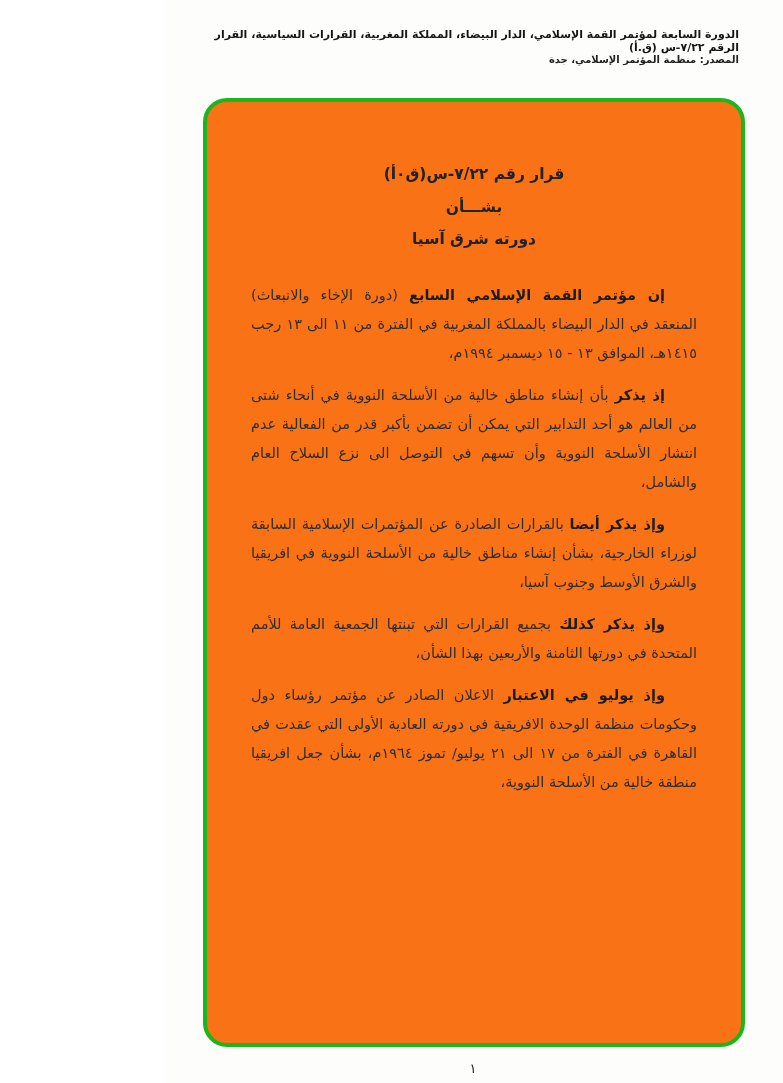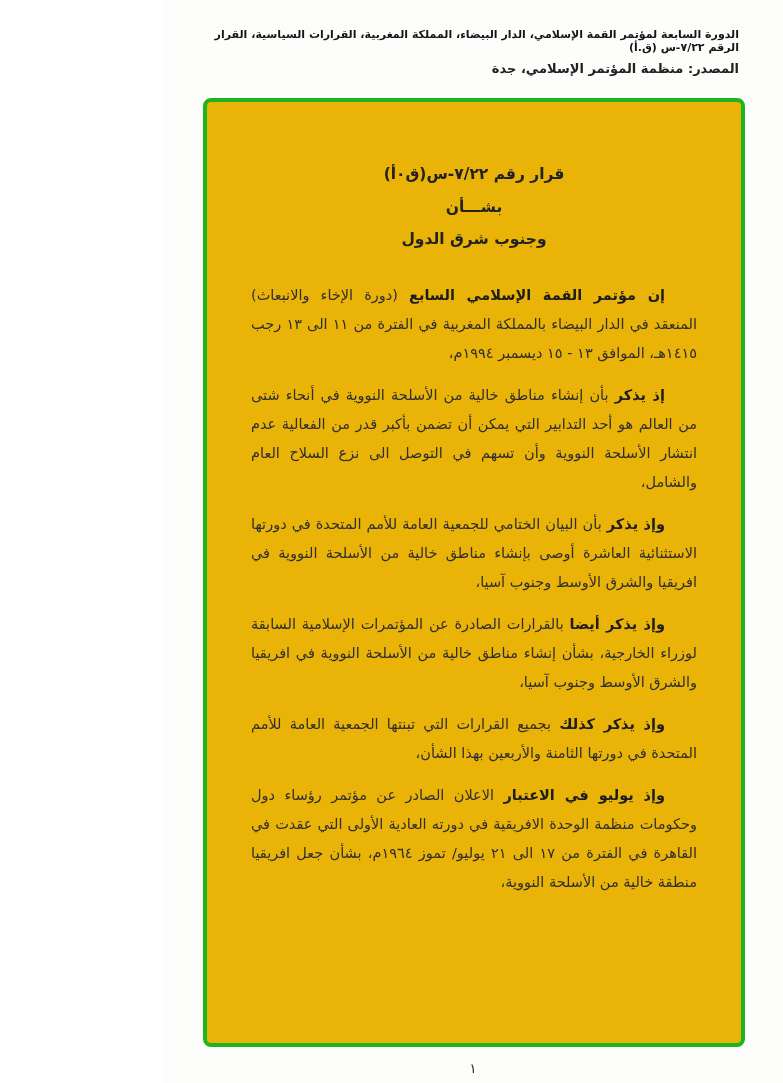--- a/index.html
+++ b/index.html
@@ -20,32 +20,31 @@
     top: 28px; right: 44px; left: 44px;
     text-align: right;
     color: #151515;
   }
   .doc-header .line1 {
     font-size: 11px;
     font-weight: bold;
     letter-spacing: 0;
   }
   .doc-header .line2 {
-    font-size: 13px;
+    font-size: 10px;
     font-weight: bold;
-    margin-top: 7px;
     color: #222;
   }
   .green-frame {
     position: absolute;
     left: 40px; right: 38px;
     top: 98px; bottom: 36px;
     border: 4px solid #1db51d;
-    border-radius: 8px;
-    background: #eab308;
+    border-radius: 24px;
+    background: #f97316;
   }
   .doc-content {
     position: absolute;
     inset: 0;
     padding: 56px 44px 0 44px;
     color: #2b2b2b;
   }
   .title-block {
     text-align: center;
     font-weight: bold;
@@ -85,35 +84,31 @@
     <div class="line1">الدورة السابعة لمؤتمر القمة الإسلامي، الدار البيضاء، المملكة المغربية، القرارات السياسية، القرار الرقم ٧/٢٢-س (ق.أ)</div>
     <div class="line2">المصدر:  منظمة المؤتمر الإسلامي، جدة</div>
   </div>
 
   <div class="green-frame">
     <div class="doc-content">
 
       <div class="title-block">
         <div>قرار رقم ٧/٢٢-س(ق٠أ)</div>
         <div>بشـــأن</div>
-        <div>وجنوب شرق الدول</div>
+        <div>دورته شرق آسيا</div>
       </div>
 
       <div class="body-paras">
         <p class="para">
           <span class="lead">إن مؤتمر القمة الإسلامي السابع</span>
           <span>(دورة الإخاء والانبعاث) المنعقد في الدار البيضاء بالمملكة المغربية في الفترة من ١١ الى ١٣ رجب ١٤١٥هـ، الموافق ١٣ - ١٥ ديسمبر ١٩٩٤م،</span>
         </p>
         <p class="para">
           <span class="lead">إذ يذكر</span>
           <span>بأن إنشاء مناطق خالية من الأسلحة النووية في أنحاء شتى من العالم هو أحد التدابير التي يمكن أن تضمن بأكبر قدر من الفعالية عدم انتشار الأسلحة النووية وأن تسهم في التوصل الى نزع السلاح العام والشامل،</span>
-        </p>
-        <p class="para">
-          <span class="lead">وإذ يذكر</span>
-          <span>بأن البيان الختامي للجمعية العامة للأمم المتحدة في دورتها الاستثنائية العاشرة أوصى بإنشاء مناطق خالية من الأسلحة النووية في افريقيا والشرق الأوسط وجنوب آسيا،</span>
         </p>
         <p class="para">
           <span class="lead">وإذ يذكر أيضا</span>
           <span>بالقرارات الصادرة عن المؤتمرات الإسلامية السابقة لوزراء الخارجية، بشأن إنشاء مناطق خالية من الأسلحة النووية في افريقيا والشرق الأوسط وجنوب آسيا،</span>
         </p>
         <p class="para">
           <span class="lead">وإذ يذكر كذلك</span>
           <span>بجميع القرارات التي تبنتها الجمعية العامة للأمم المتحدة في دورتها الثامنة والأربعين بهذا الشأن،</span>
         </p>
         <p class="para">

